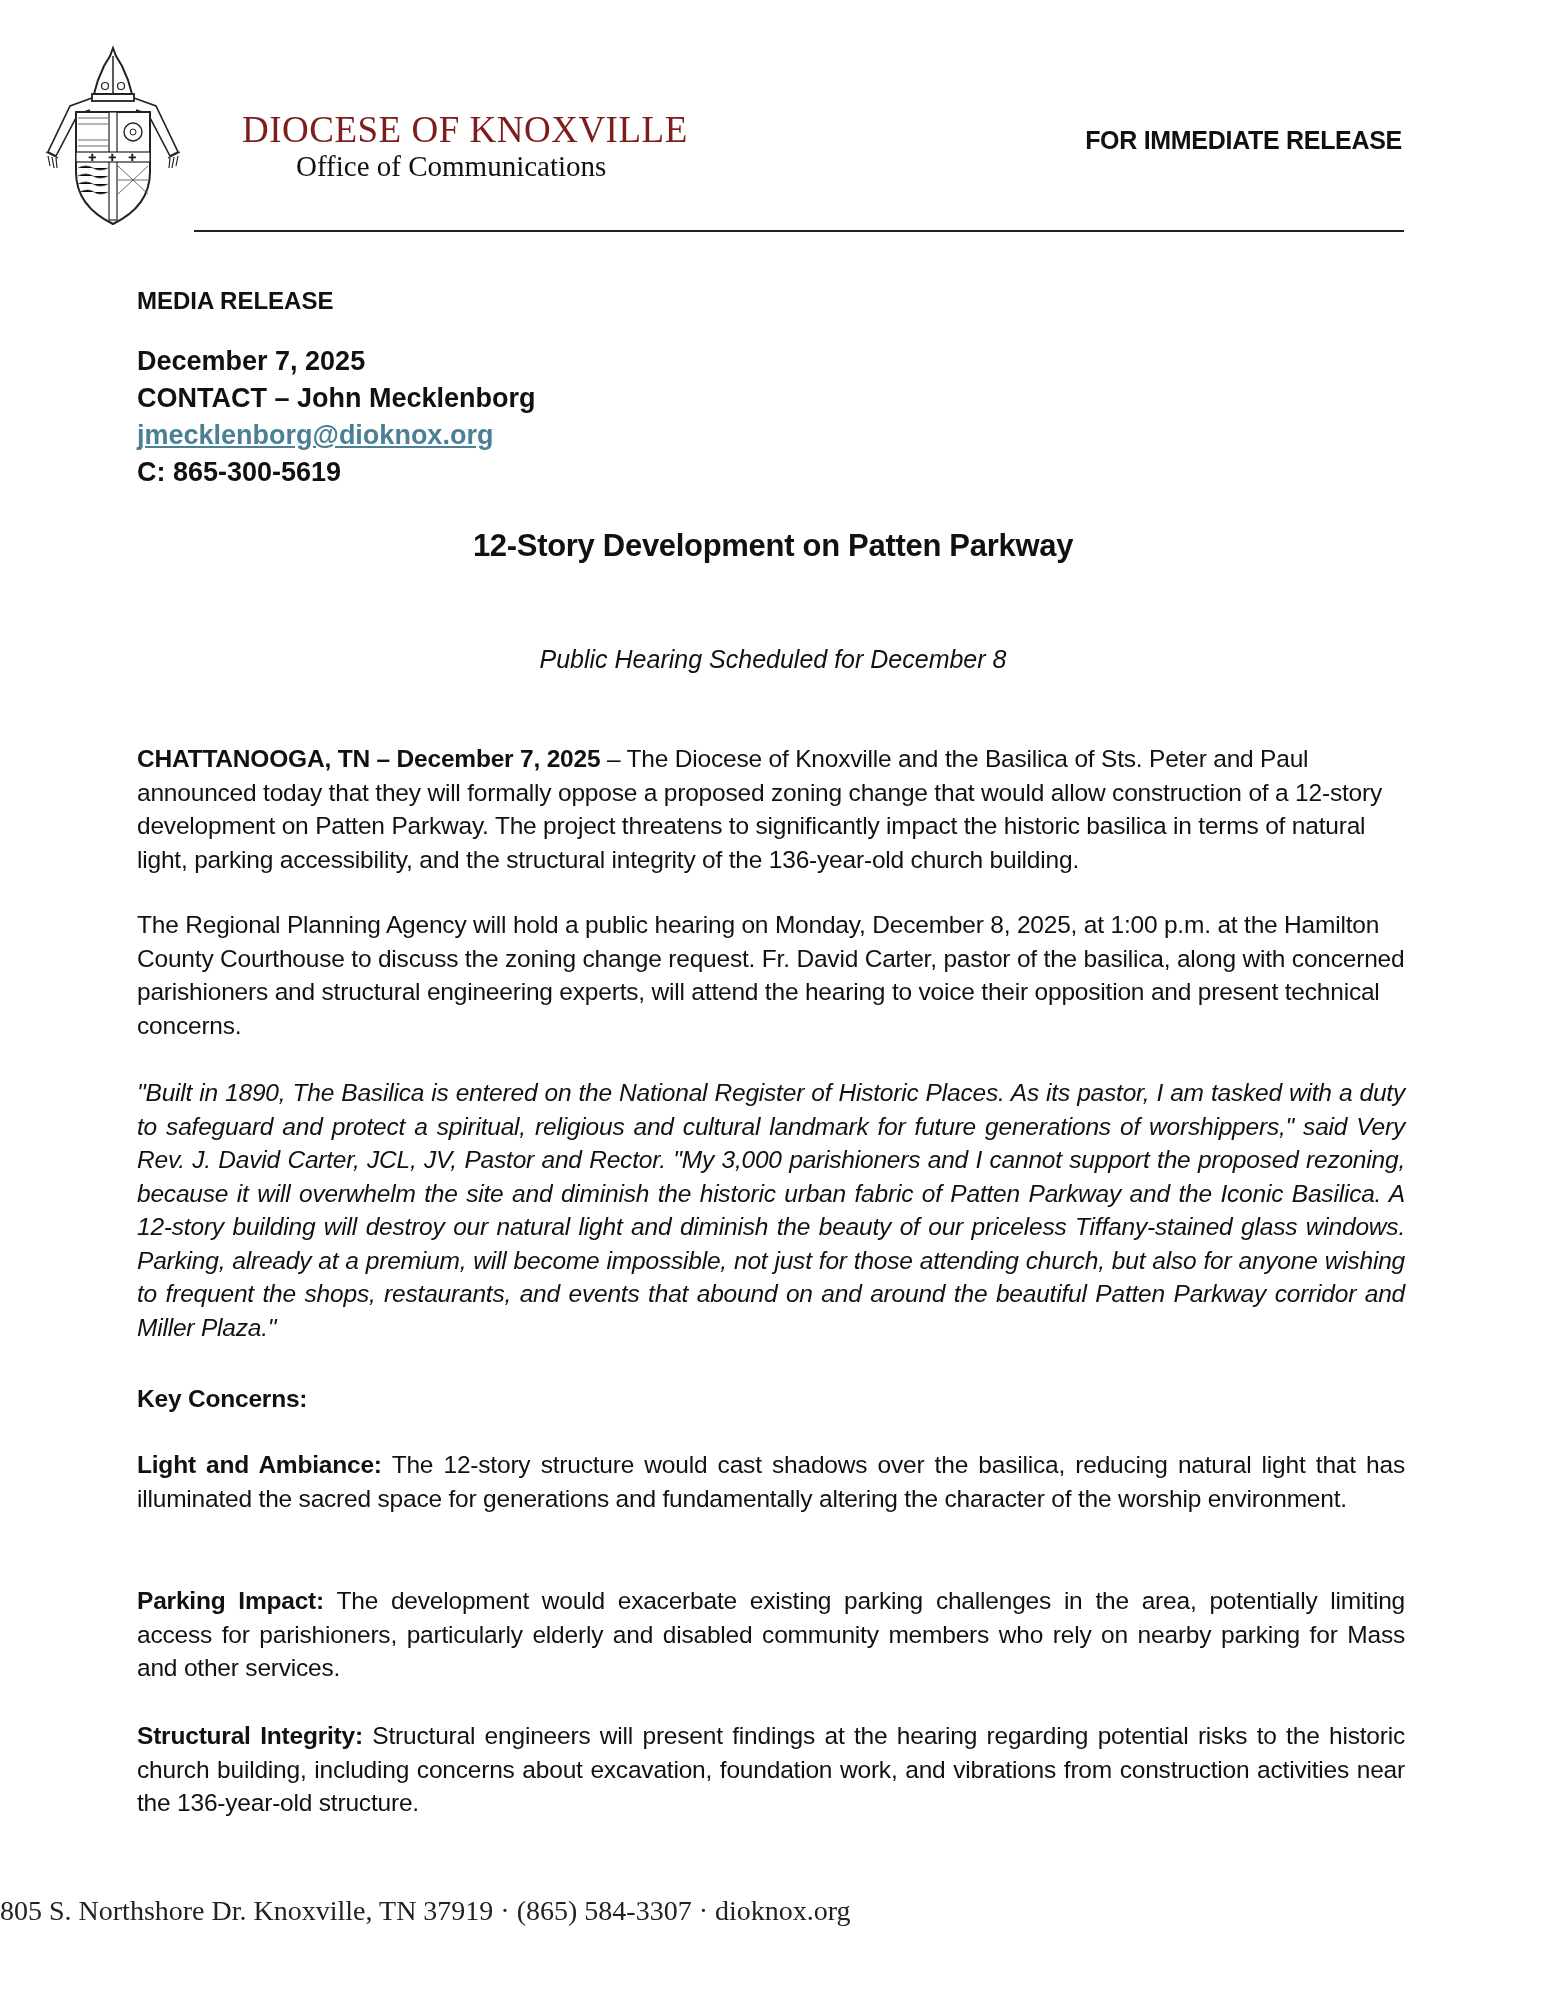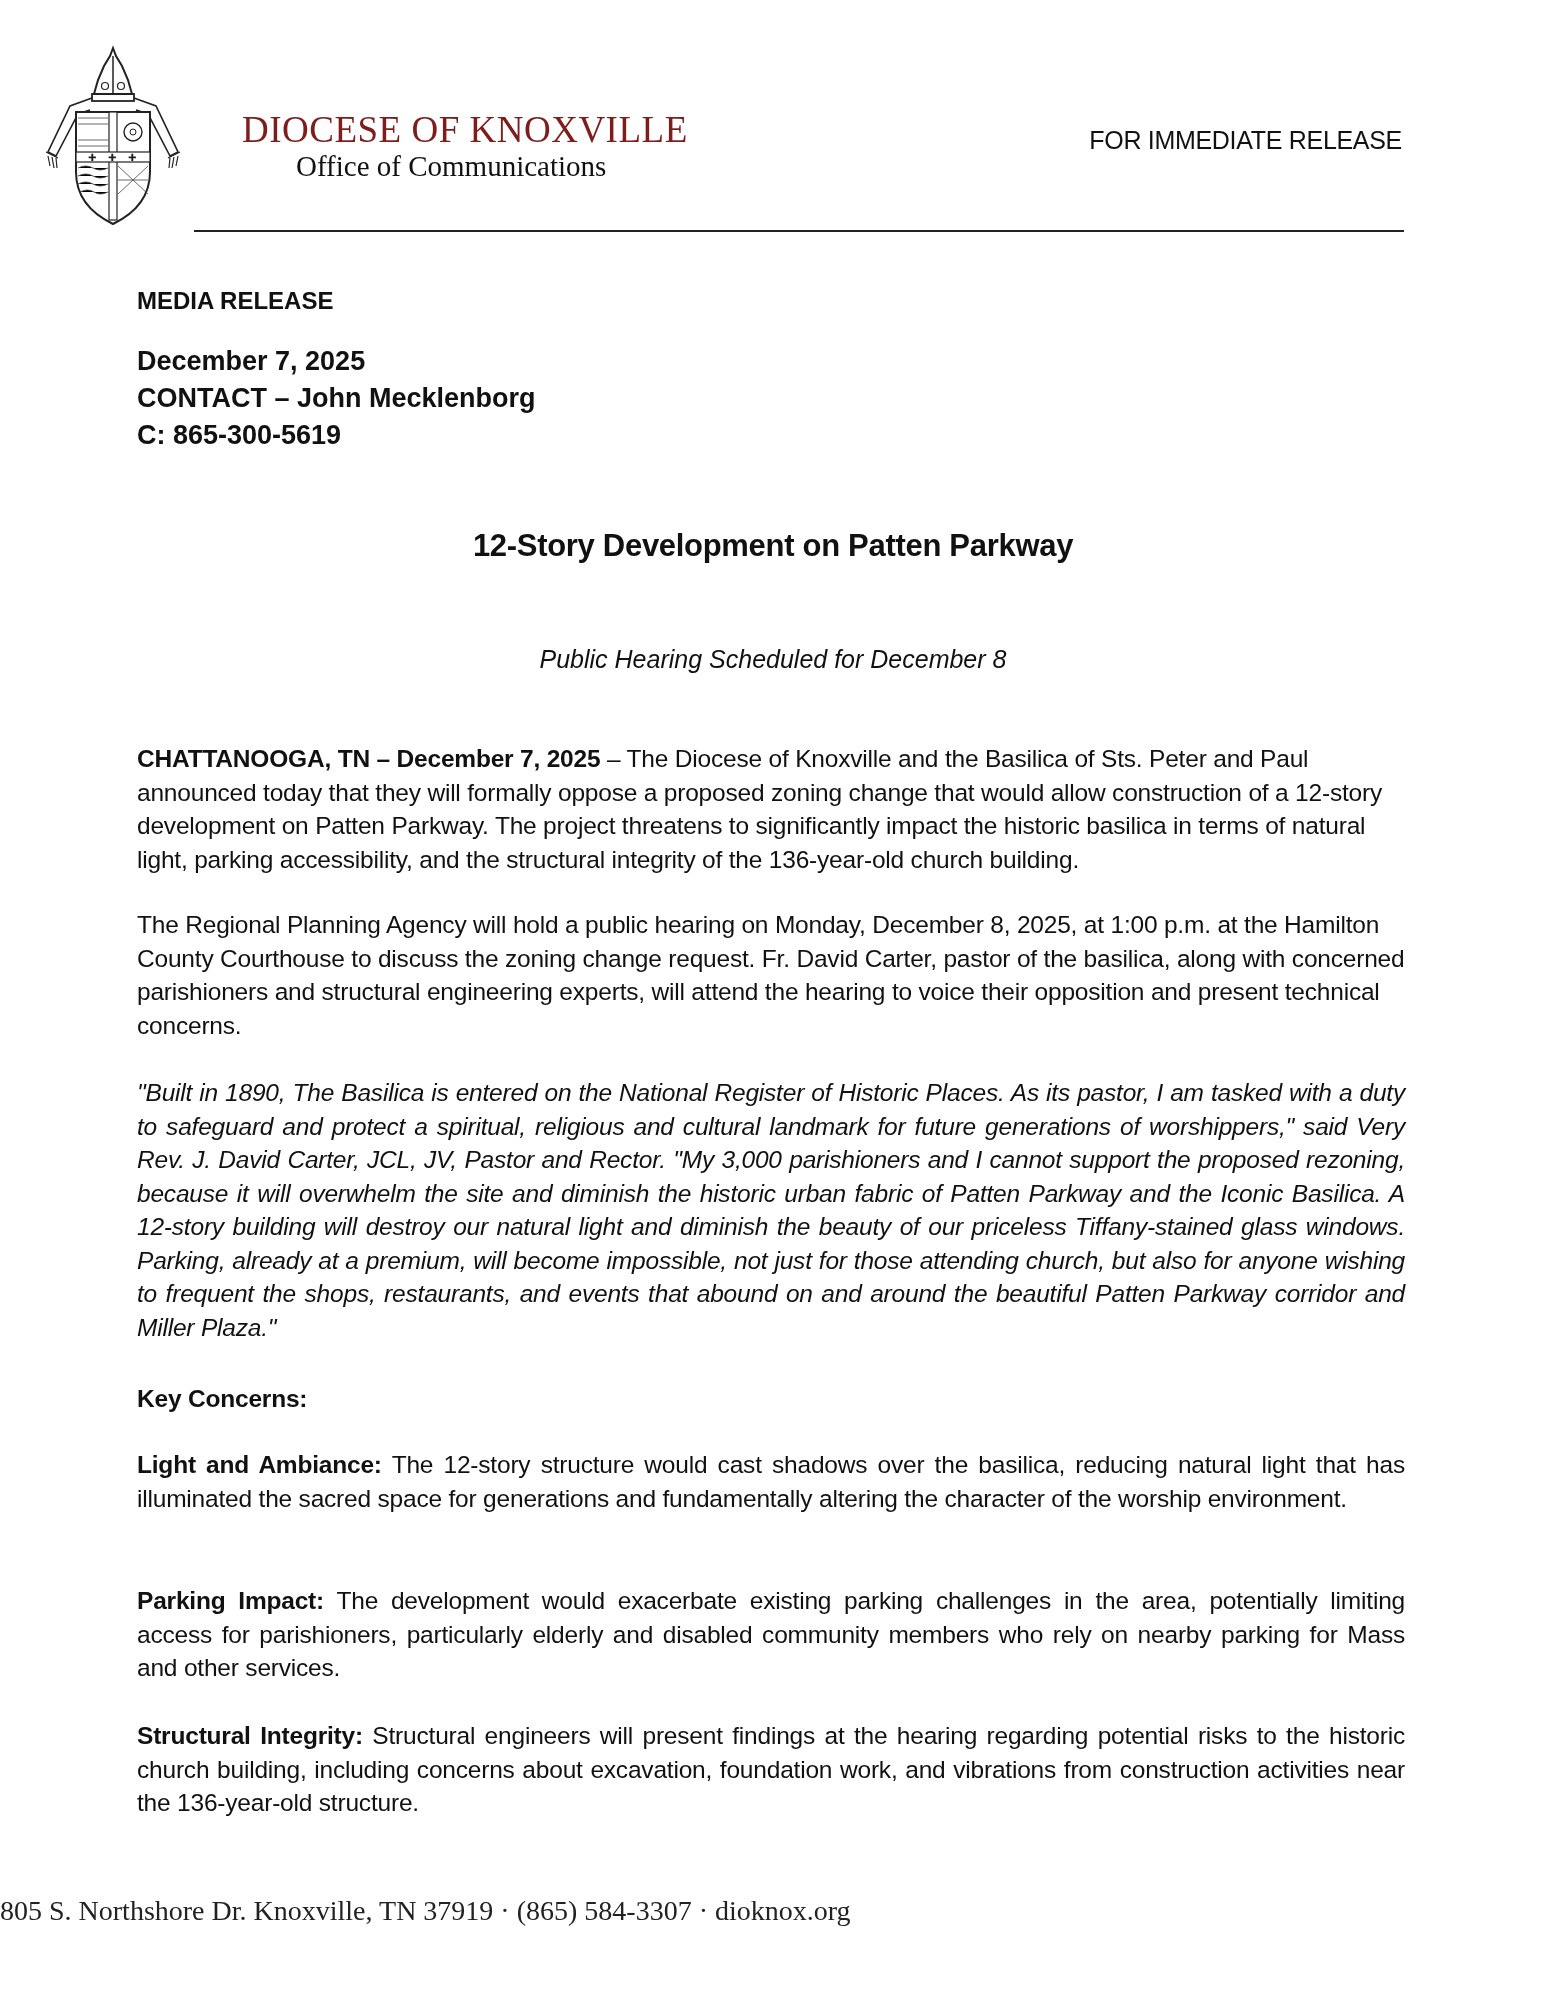--- a/index.html
+++ b/index.html
@@ -1,20 +1,20 @@
 <!DOCTYPE html>
 <html><head>
 <meta charset="utf-8">
 <style>
   html, body { margin: 0; padding: 0; background: #ffffff; }
   body { width: 1546px; height: 2000px; position: relative; overflow: hidden; color: #111; font-family: "Liberation Sans", sans-serif; }
   .crest { position: absolute; left: 42px; top: 44px; width: 142px; height: 185px; }
   .org-name { position: absolute; left: 242px; top: 108px; font-family: "Liberation Serif", serif; font-size: 37px; letter-spacing: 0.5px; color: #7f1d1d; white-space: nowrap; }
   .org-sub { position: absolute; left: 296px; top: 150px; font-family: "Liberation Serif", serif; font-size: 29px; color: #111; white-space: nowrap; }
-  .release-flag { position: absolute; right: 144px; top: 126px; font-size: 25px; font-weight: normal; letter-spacing: -0.3px; white-space: nowrap; }
+  .release-flag { position: absolute; right: 144px; top: 126px; font-size: 25px; font-weight: bold; letter-spacing: -0.3px; white-space: nowrap; }
   .header-rule { position: absolute; left: 194px; top: 230px; width: 1210px; height: 2px; background: #222; }
 
   .media-label { position: absolute; left: 137px; top: 287px; font-size: 24px; font-weight: bold; }
   .contact-block { position: absolute; left: 137px; top: 343px; font-size: 27px; line-height: 37px; font-weight: bold; }
   .contact-block a { color: #4a7f95; text-decoration: underline; }
 
   .headline { position: absolute; left: 0; width: 1546px; top: 524px; text-align: center; font-size: 31px; font-weight: bold; line-height: 44px; letter-spacing: -0.3px; }
   .subhead { position: absolute; left: 0; width: 1546px; top: 642px; text-align: center; font-size: 25px; font-style: italic; line-height: 34px; }
 
   .body { position: absolute; left: 137px; width: 1268px; font-size: 24.5px; line-height: 33.5px; letter-spacing: -0.2px; }
@@ -71,20 +71,21 @@
 
 <div class="org-name">DIOCESE OF KNOXVILLE</div>
 <div class="org-sub">Office of Communications</div>
 <div class="release-flag">FOR IMMEDIATE RELEASE</div>
 <div class="header-rule"></div>
 
 <div class="media-label">MEDIA RELEASE</div>
 <div class="contact-block">
   <div>December 7, 2025</div>
   <div>CONTACT – John Mecklenborg</div>
+  <div><a href="mailto:jmecklenborg@dioknox.org">jmecklenborg@dioknox.org</a></div>
   <div>C: 865-300-5619</div>
 </div>
 
 <div class="headline">
   <div>12-Story Development on Patten Parkway</div>
 </div>
 <div class="subhead">
   <div>Public Hearing Scheduled for December 8</div>
 </div>
 

